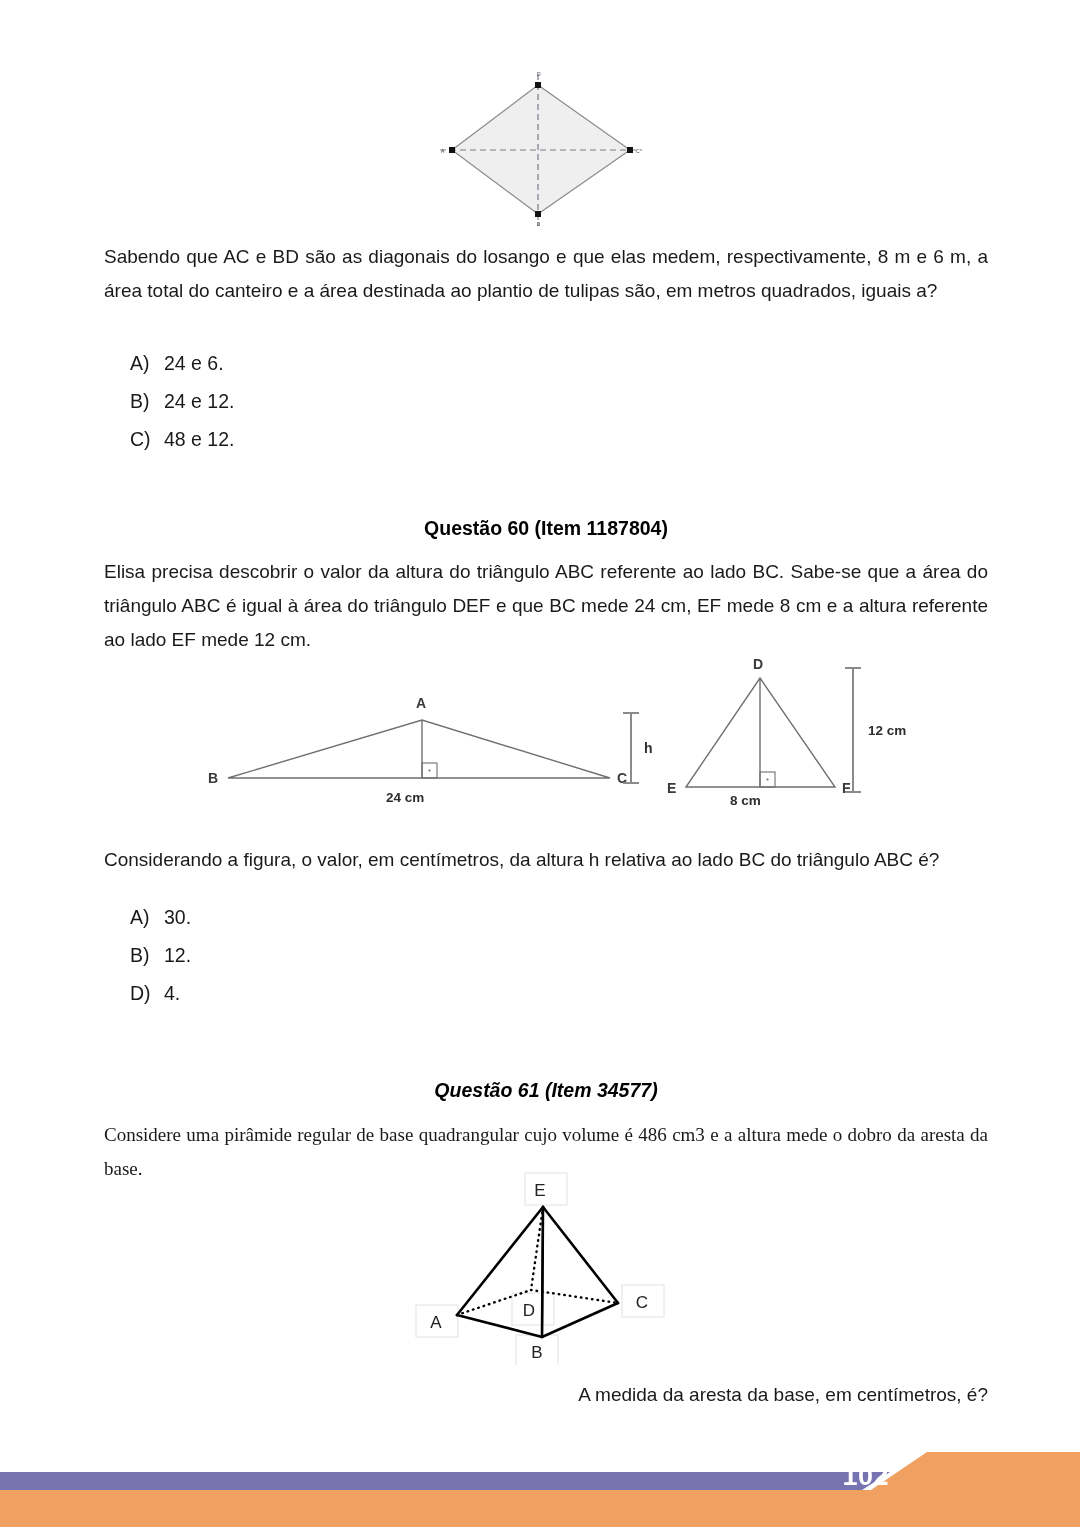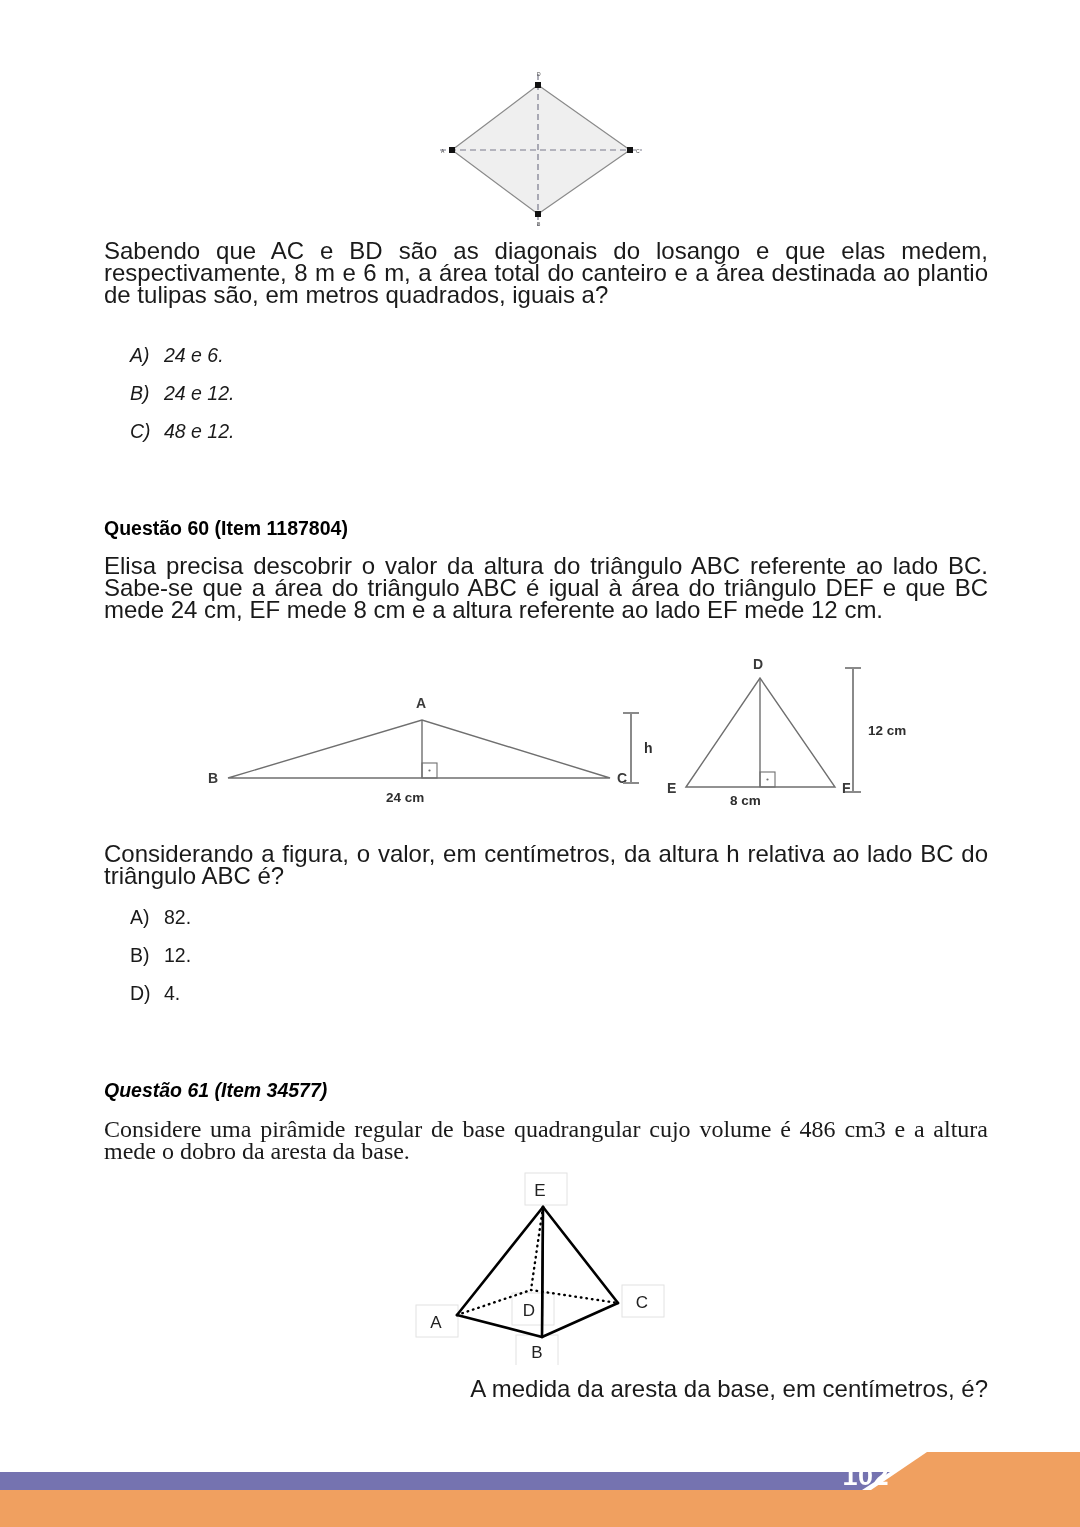--- a/index.html
+++ b/index.html
@@ -19,35 +19,36 @@
   .page {
     position: absolute;
     inset: 0;
   }
 
   
   .para {
     position: absolute;
     left: 104px;
     width: 884px;
-    font-size: 24px;
-    line-height: 22px;
+    font-size: 19px;
+    line-height: 34px;
     text-align: justify;
     color: #1a1a1a;
   }
   .para.nojust { text-align: right; }
 
   .qheading {
     position: absolute;
     left: 104px;
     width: 884px;
     font-size: 19.5px;
     line-height: 30px;
     font-weight: bold;
     color: #000000;
+    text-align: center;
   }
 
   .options {
     position: absolute;
     left: 130px;
     width: 700px;
   }
   .opt {
     font-size: 19.5px;
     line-height: 38px;
@@ -122,21 +123,21 @@
 
       <text x="21" y="91" font-family="Liberation Sans, sans-serif" font-size="5" fill="#444">A</text>
       <text x="117" y="14" font-family="Liberation Sans, sans-serif" font-size="5" fill="#444">D</text>
       <text x="216" y="91" font-family="Liberation Sans, sans-serif" font-size="5" fill="#444">C</text>
       <text x="117" y="164" font-family="Liberation Sans, sans-serif" font-size="5" fill="#444">B</text>
     </svg>
   </div>
 
   <div class="para" style="top:240px;">Sabendo que AC e BD são as diagonais do losango e que elas medem, respectivamente, 8 m e 6 m, a área total do canteiro e a área destinada ao plantio de tulipas são, em metros quadrados, iguais a?</div>
 
-  <div class="options" style="top:336px;font-style:italic;">
+  <div class="options" style="top:344px;">
     <div class="opt"><span class="lbl">A)</span><span>24 e 6.</span></div>
     <div class="opt"><span class="lbl">B)</span><span>24 e 12.</span></div>
     <div class="opt"><span class="lbl">C)</span><span>48 e 12.</span></div>
   </div>
 
   <div class="qheading" style="top:513px;">Questão 60 (Item 1187804)</div>
 
   <div class="para" style="top:555px;">Elisa precisa descobrir o valor da altura do triângulo ABC referente ao lado BC. Sabe-se que a área do triângulo ABC é igual à área do triângulo DEF e que BC mede 24 cm, EF mede 8 cm e a altura referente ao lado EF mede 12 cm.</div>
 
   <div class="fig-triangles">
@@ -172,21 +173,21 @@
         <line x1="655" y1="18" x2="671" y2="18" stroke="#8a8a8a" stroke-width="2"></line>
         <line x1="655" y1="142" x2="671" y2="142" stroke="#8a8a8a" stroke-width="2"></line>
         <text x="678" y="85" font-family="Liberation Sans, sans-serif" font-size="13.5" font-weight="bold" fill="#2e2e2e">12 cm</text>
       </g>
     </svg>
   </div>
 
   <div class="para" style="top:843px;">Considerando a figura, o valor, em centímetros, da altura h relativa ao lado BC do triângulo ABC é?</div>
 
   <div class="options" style="top:898px;">
-    <div class="opt"><span class="lbl">A)</span><span>82.</span></div>
+    <div class="opt"><span class="lbl">A)</span><span>30.</span></div>
     <div class="opt"><span class="lbl">B)</span><span>12.</span></div>
     <div class="opt"><span class="lbl">D)</span><span>4.</span></div>
   </div>
 
   <div class="qheading" style="top:1075px;font-style:italic;">Questão 61 (Item 34577)</div>
 
   <div class="para" style="top:1118px;font-family:Liberation Serif, serif;">Considere uma pirâmide regular de base quadrangular cujo volume é 486 cm3 e a altura mede o dobro da aresta da base.</div>
 
   <div class="fig-pyramid">
     <svg width="290" height="200" viewBox="0 0 290 200">

